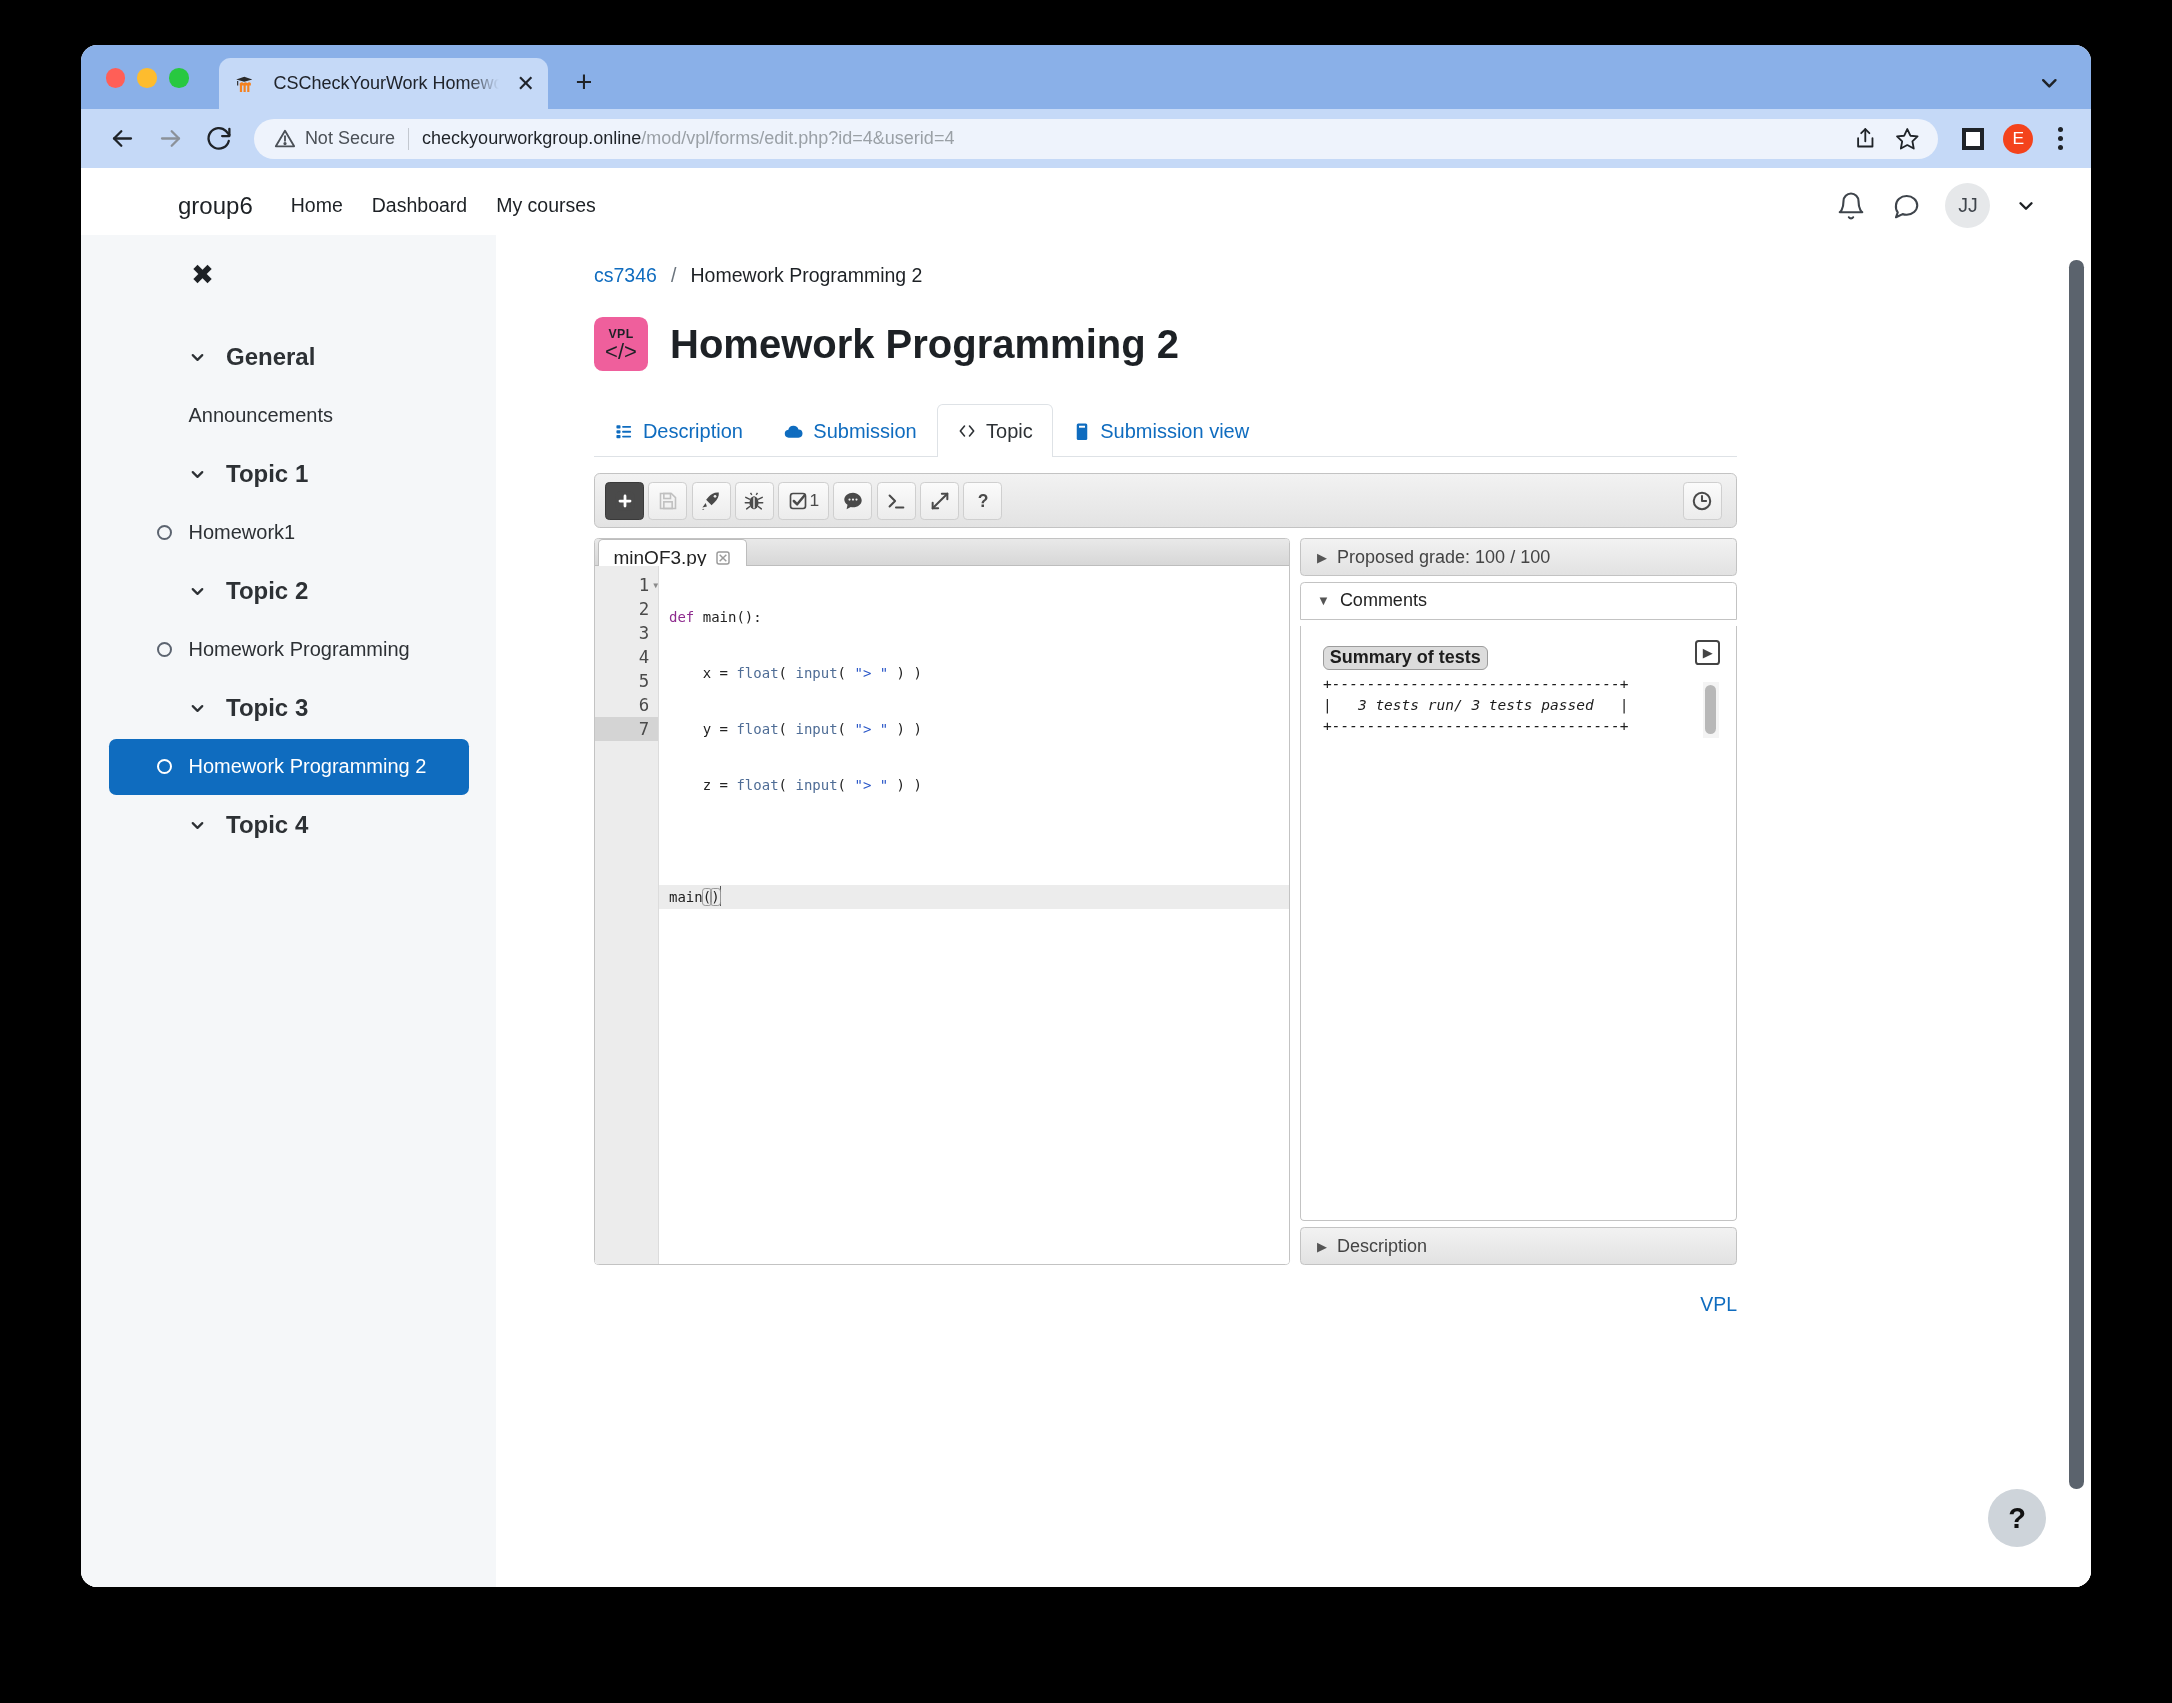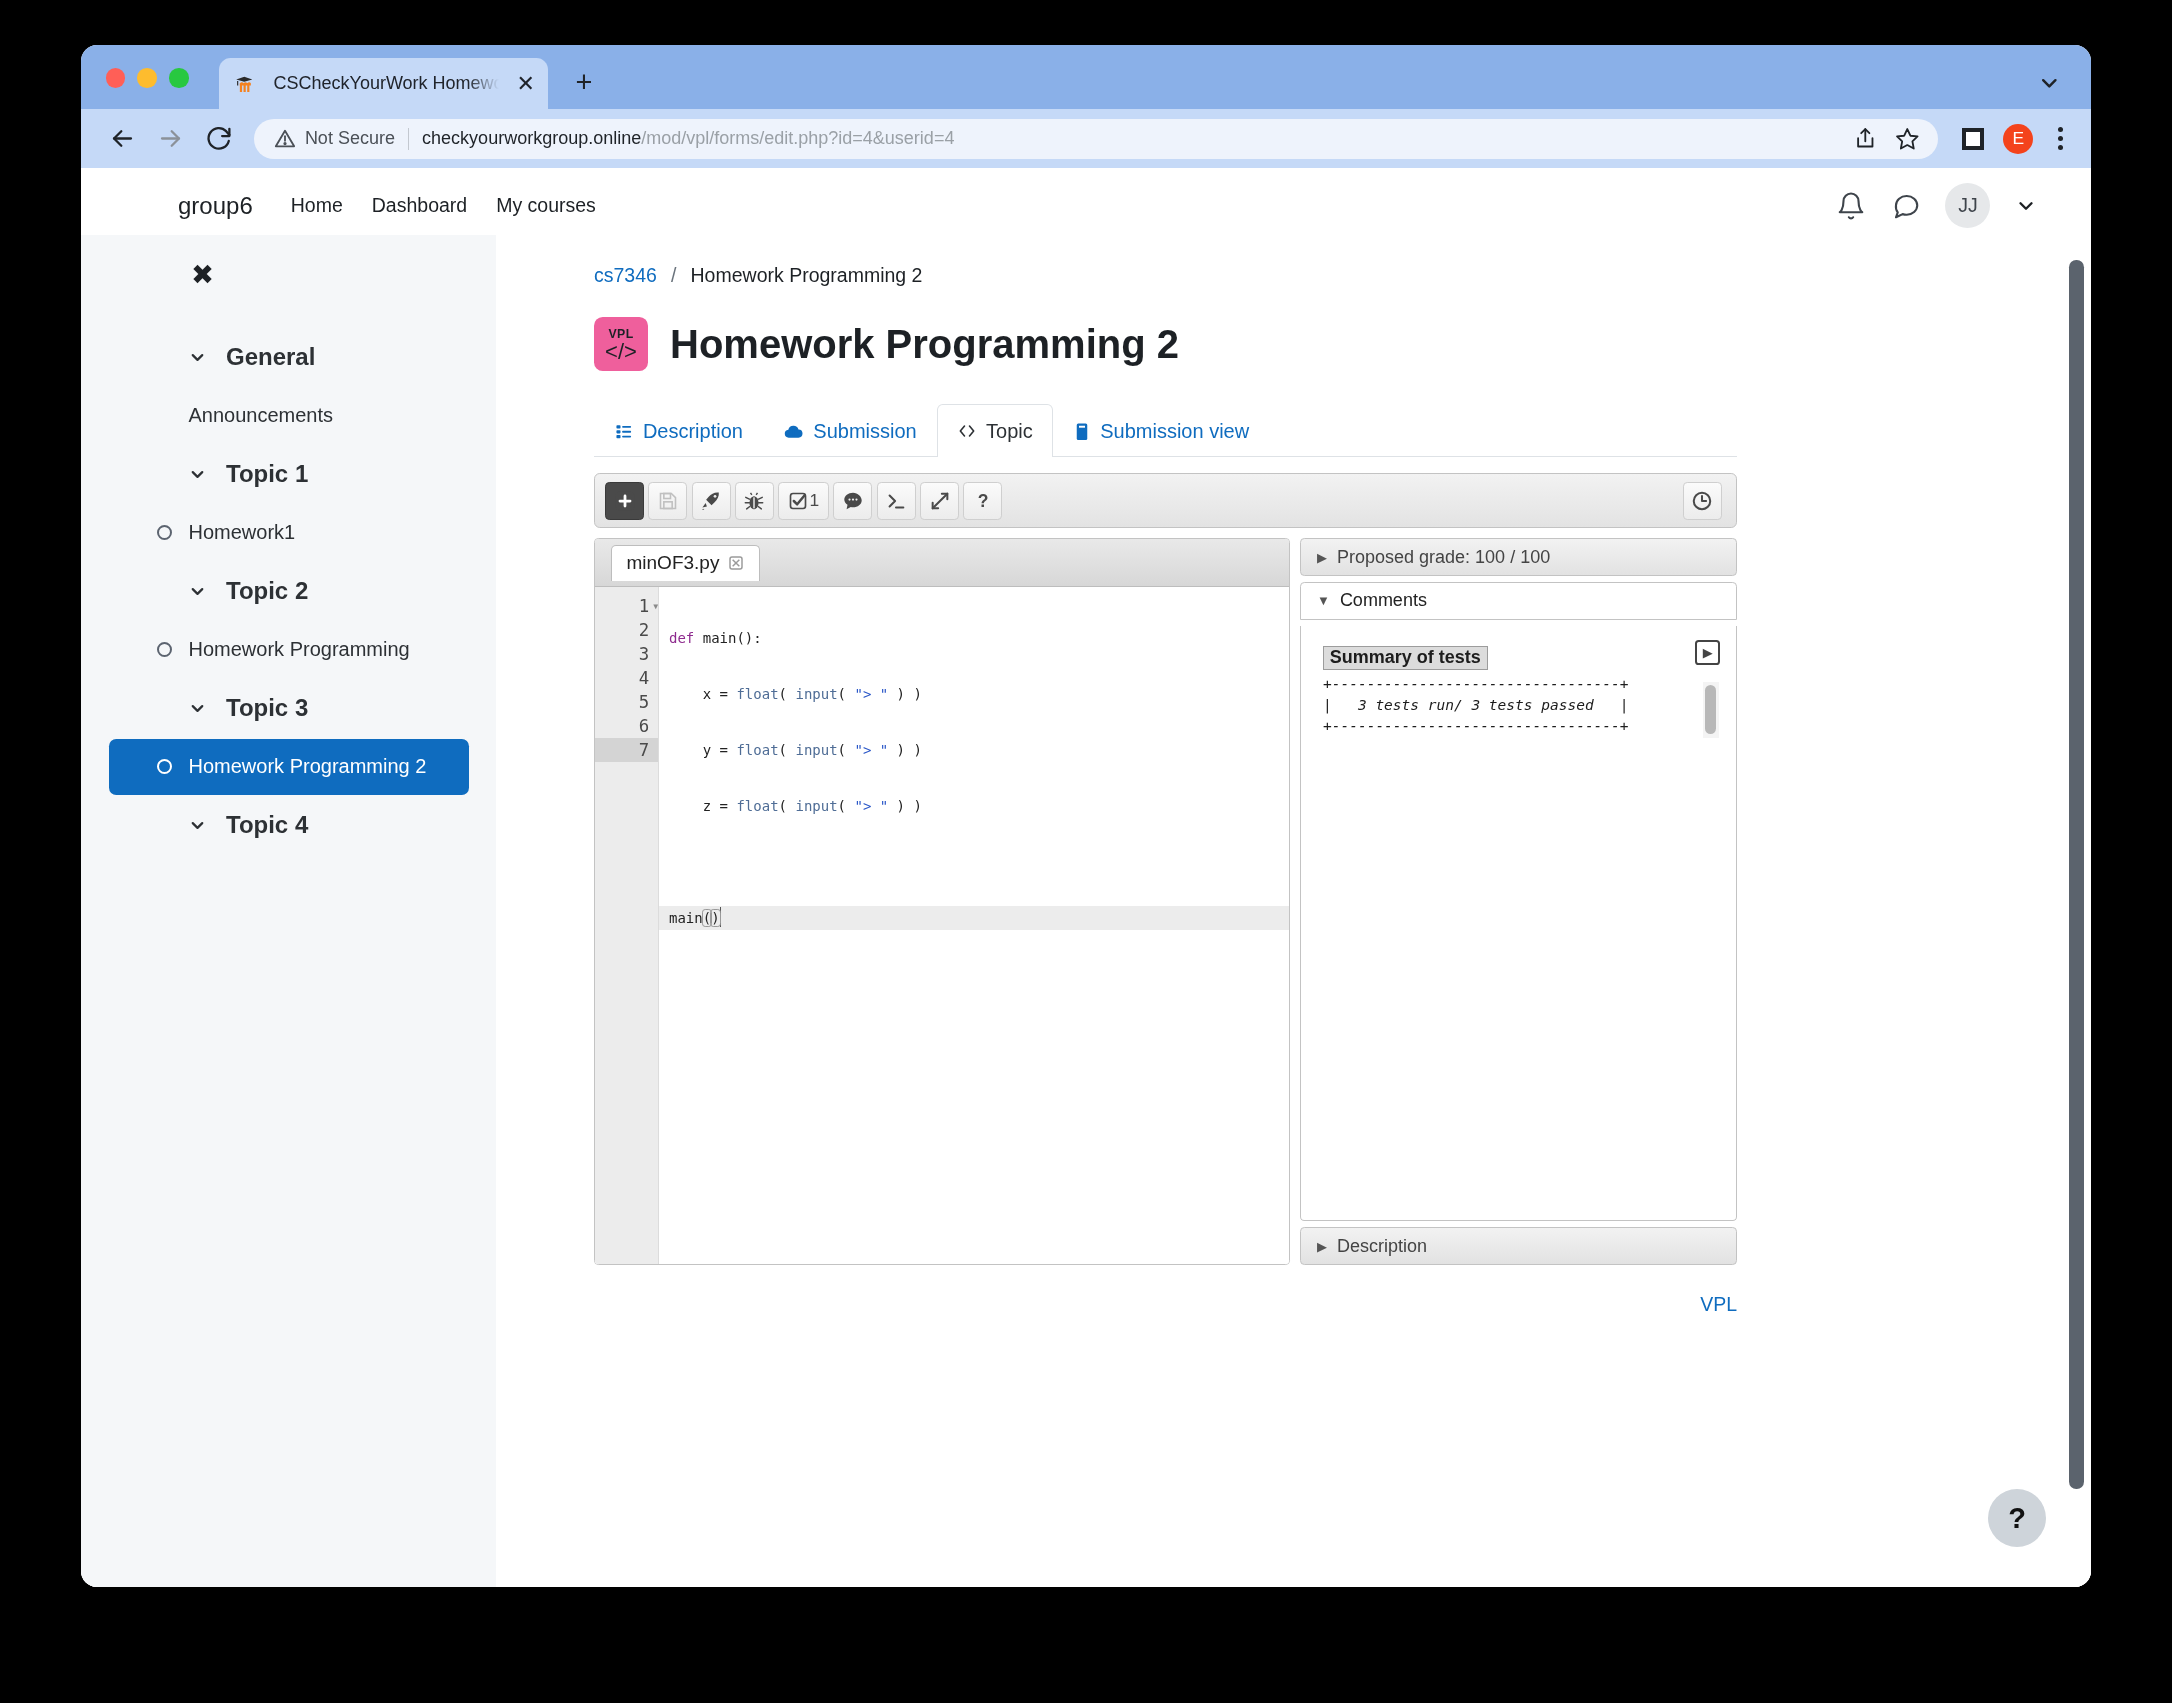--- a/index.html
+++ b/index.html
@@ -162,22 +162,22 @@
   .tb-spacer { flex: 1; }
 
   .vpl-body { display: flex; gap: 10px; margin-top: 10px; height: 727px; }
 
   
   .editor-pane {
     width: 696px; border: 1.4px solid #c3c3c3; border-radius: 4.3px;
     background: #fff; display: flex; flex-direction: column; overflow: hidden;
   }
   .file-tabs {
-    height: 48px; background: linear-gradient(#e9e9e9,#d7d7d7);
-    border-bottom: 0.7px solid #bdbdbd; display: flex; align-items: center; padding-left: 16px;
+    height: 27px; background: linear-gradient(#e9e9e9,#d7d7d7);
+    border-bottom: 0.7px solid #bdbdbd; display: flex; align-items: flex-start; padding-left: 3px;
   }
   .file-tab {
     height: 36px; background: #fff; border: 0.7px solid #bdbdbd; border-bottom: none;
     border-radius: 5px 5px 0 0; padding: 0 14.5px; display: flex; align-items: center; gap: 8.7px;
     font-size: 19px; color: #222;
   }
   .file-tab .x { color: #9a9a9a; font-size: 16px; }
 
   .code-area { flex: 1; display: flex; position: relative; overflow: hidden; background: #fff; }
   .gutter {
@@ -212,21 +212,21 @@
   .acc-open {
     background: #fff; border: 0.7px solid #c3c3c3; border-radius: 4.3px 4.3px 0 0;
     border-bottom: 0.7px solid #c3c3c3; color: #222;
   }
   .comments-box {
     flex: 1; border: 0.7px solid #c3c3c3; border-top: none; border-radius: 0 0 4.3px 4.3px;
     background: #fff; position: relative; padding: 20px 22px; overflow: hidden;
   }
   .sum-title {
     display: inline-block; font-size: 18px; font-weight: bold; color: #1d1d1d;
-    background: #dcdcdc; border: 0.7px solid #9c9c9c; border-radius: 0; padding: 0.7px 5.8px;
+    background: #dcdcdc; border: 0.7px solid #9c9c9c; border-radius: 6px; padding: 0.7px 5.8px;
   }
   .ascii {
     font-family: "DejaVu Sans Mono", monospace; font-size: 14.5px; color: #1d1d1d;
     font-style: italic; margin-top: 4.3px; line-height: 1.45; white-space: pre;
   }
   .play-btn {
     position: absolute; right: 16px; top: 14.5px; width: 24.6px; height: 24.6px;
     border: 2.9px solid #444; border-radius: 3.6px; background: #fff;
     display: flex; align-items: center; justify-content: center; color: #444; font-size: 13px;
   }

